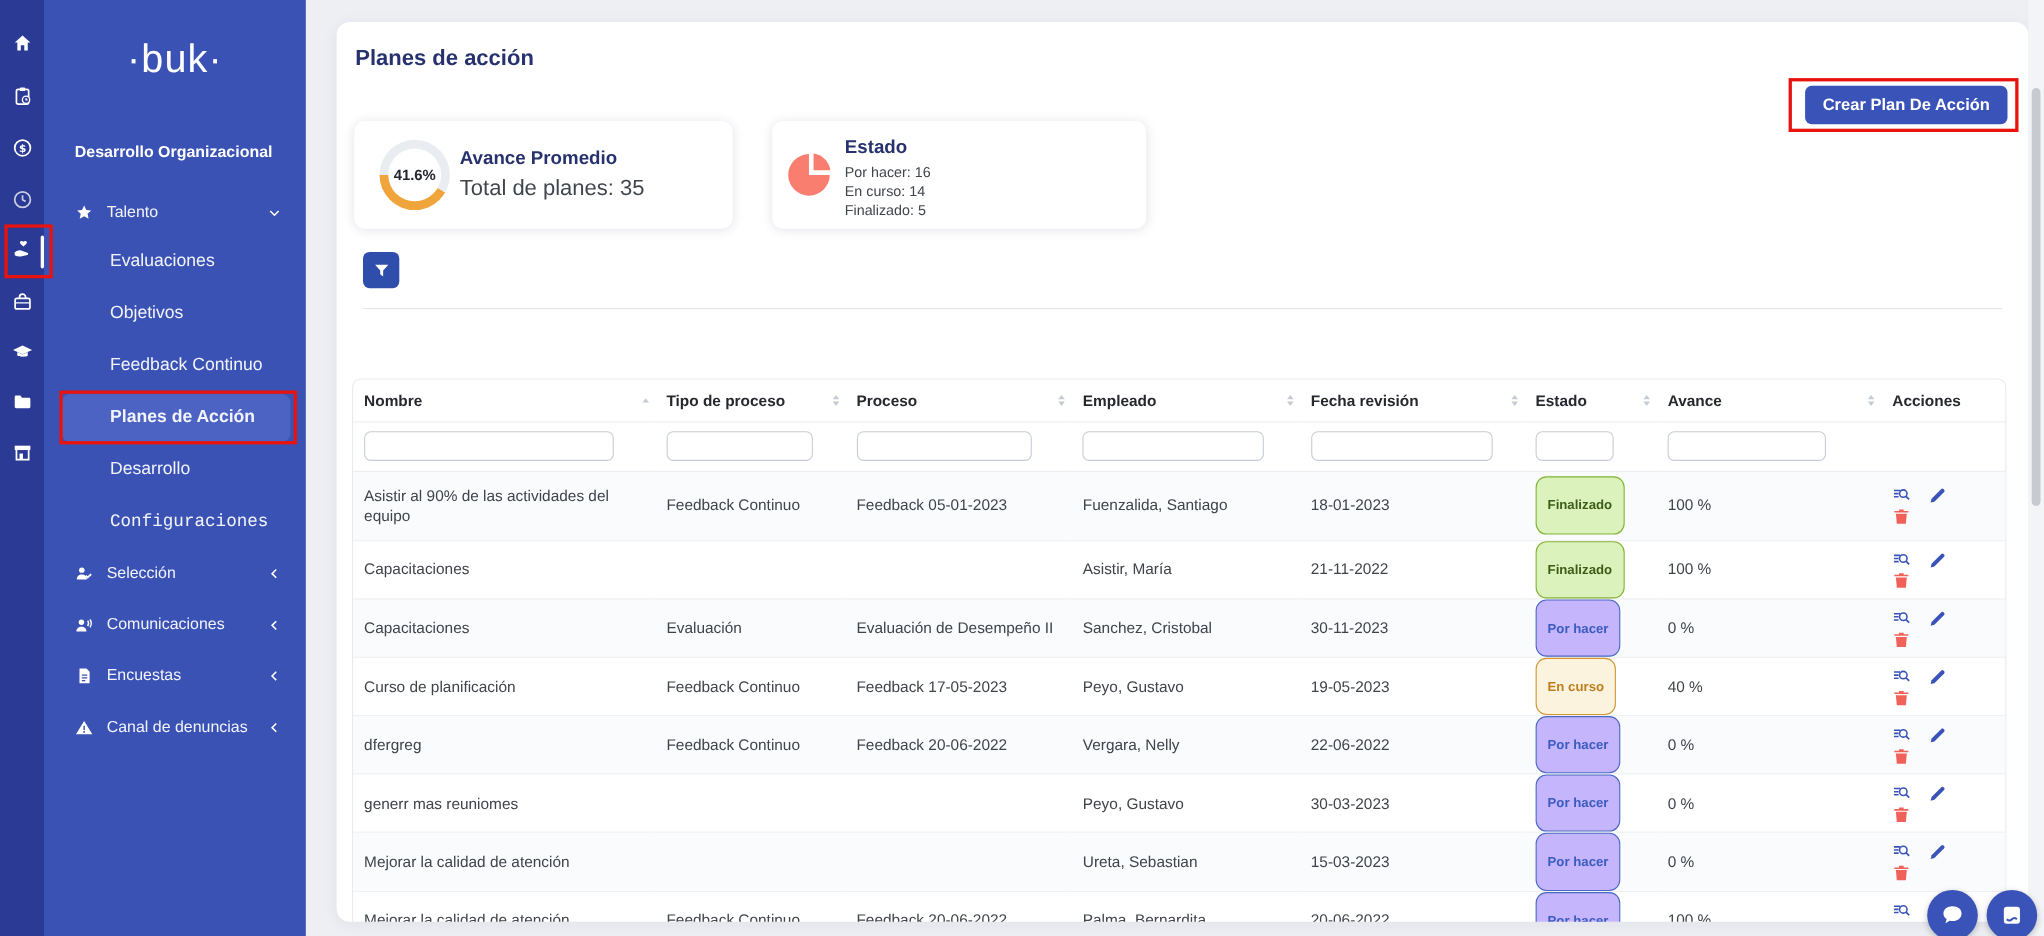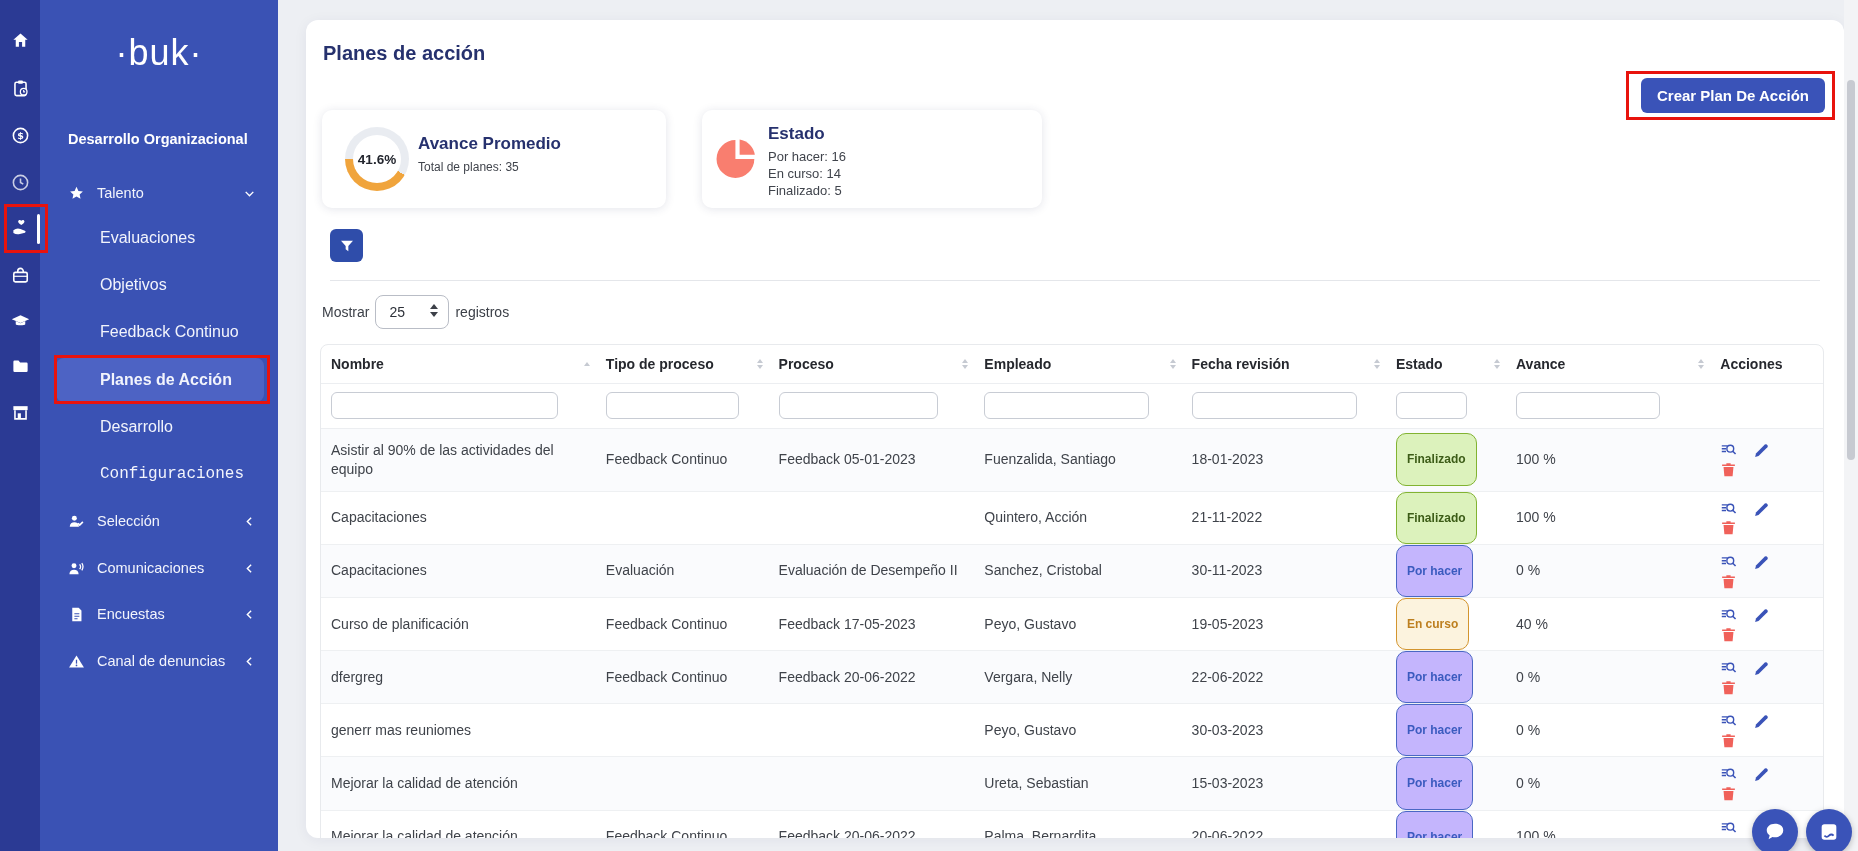--- a/index.html
+++ b/index.html
@@ -31,21 +31,21 @@
   .page-title { position:absolute; left:17px; top:22px; font-size:20px; font-weight:bold; color:#26316e; }
   .create-btn { position:absolute; right:19px; top:58px; height:35px; padding:0 16px; background:#3a53b8; color:#fff; border:none; border-radius:6px; font-size:15px; font-weight:bold; font-family:inherit; cursor:pointer; }
 
   .card { position:absolute; top:90px; height:98px; background:#fff; border-radius:10px; box-shadow:0 1px 10px rgba(40,50,90,.13); }
   .card1 { left:16px; width:344px; }
   .card2 { left:396px; width:340px; }
   .donut { position:absolute; left:23px; top:17px; width:64px; height:64px; border-radius:50%; display:flex; align-items:center; justify-content:center; }
   .donut-hole { width:48px; height:48px; background:#fff; border-radius:50%; display:flex; align-items:center; justify-content:center; font-size:13.5px; font-weight:bold; color:#23262e; }
   .card-title { position:absolute; font-size:17px; font-weight:bold; color:#26316e; }
   .card1 .card-title { left:96px; top:24px; }
-  .card1 .card-sub { position:absolute; left:96px; top:50px; font-size:12px; color:#40444c; }
+  .card1 .card-sub { position:absolute; left:96px; top:50px; font-size:20px; color:#40444c; }
   .card2 .card-title { left:66px; top:14px; }
   .pie-icon { position:absolute; left:14px; top:28px; width:42px; height:42px; }
   .estado-lines { position:absolute; left:66px; top:38px; font-size:13px; color:#40444c; line-height:17px; }
 
   .filter-btn { position:absolute; left:24px; top:209px; width:33px; height:33px; background:#2f4daa; border:none; border-radius:6px; display:flex; align-items:center; justify-content:center; cursor:pointer; }
   .filter-btn svg { width:16px; height:16px; }
   .divider { position:absolute; left:24px; right:24px; top:260px; border-bottom:1px solid #e4e6ea; }
 
   .show-row { position:absolute; left:16px; top:275px; height:34px; display:flex; align-items:center; font-size:14px; color:#3c4048; }
   .page-select { width:74px; height:34px; border:1px solid #b9bdc6; border-radius:8px; margin:0 6px; position:relative; display:flex; align-items:center; padding-left:13px; font-size:14px; color:#2d3139; cursor:pointer; background:#fff; }
@@ -273,31 +273,20 @@
         </div>
     </section>
 
     <button class="filter-btn">
       <svg viewBox="0 0 24 24">
           <path d="M3 4 h18 l-7 8 v8 l-4 -3 v-5 Z" fill="#ffffff"></path>
         </svg>
     </button>
     <div class="divider"></div>
 
-    <div class="show-row">
-      <span>Mostrar</span>
-      <div class="page-select">
-        <span>25</span>
-        <span class="stepper">
-            <span class="tri up"></span>
-            <span class="tri down"></span>
-          </span>
-      </div>
-      <span>registros</span>
-    </div>
 
 
     <div class="tbl-wrap">
       <table id="plans-table">
           <colgroup>
             <col style="width: 18.3%;">
             <col style="width: 11.5%;">
             <col style="width: 13.7%;">
             <col style="width: 13.8%;">
             <col style="width: 13.6%;">
@@ -370,21 +359,21 @@
                   <svg viewBox="0 0 24 24">
                     <path d="M9 3 h6 v2 h6 v2 H3 V5 h6 Z" fill="#f0615a"></path>
                     <path d="M5 8.5 h14 l-1.2 13 H6.2 Z" fill="#f0615a"></path>
                   </svg>
                 </span></td>
             </tr>
             <tr>
               <td>Capacitaciones</td>
               <td></td>
               <td></td>
-              <td>Quintero, Acción</td>
+              <td>Asistir, María</td>
               <td>21-11-2022</td>
               <td><span class="badge finalizado">Finalizado</span></td>
               <td>100 %</td>
               <td><span class="act">
                   <svg viewBox="0 0 24 24">
                     <path d="M2.5 5.5 h8 M2.5 9.5 h6 M2.5 13.5 h6" stroke="#3a53b8" stroke-width="2"></path>
                     <circle cx="14.5" cy="9.5" r="4.8" fill="none" stroke="#3a53b8" stroke-width="2"></circle>
                     <path d="M18 13 L22 17" stroke="#3a53b8" stroke-width="2.2"></path>
                   </svg>
                 </span><span class="act">

